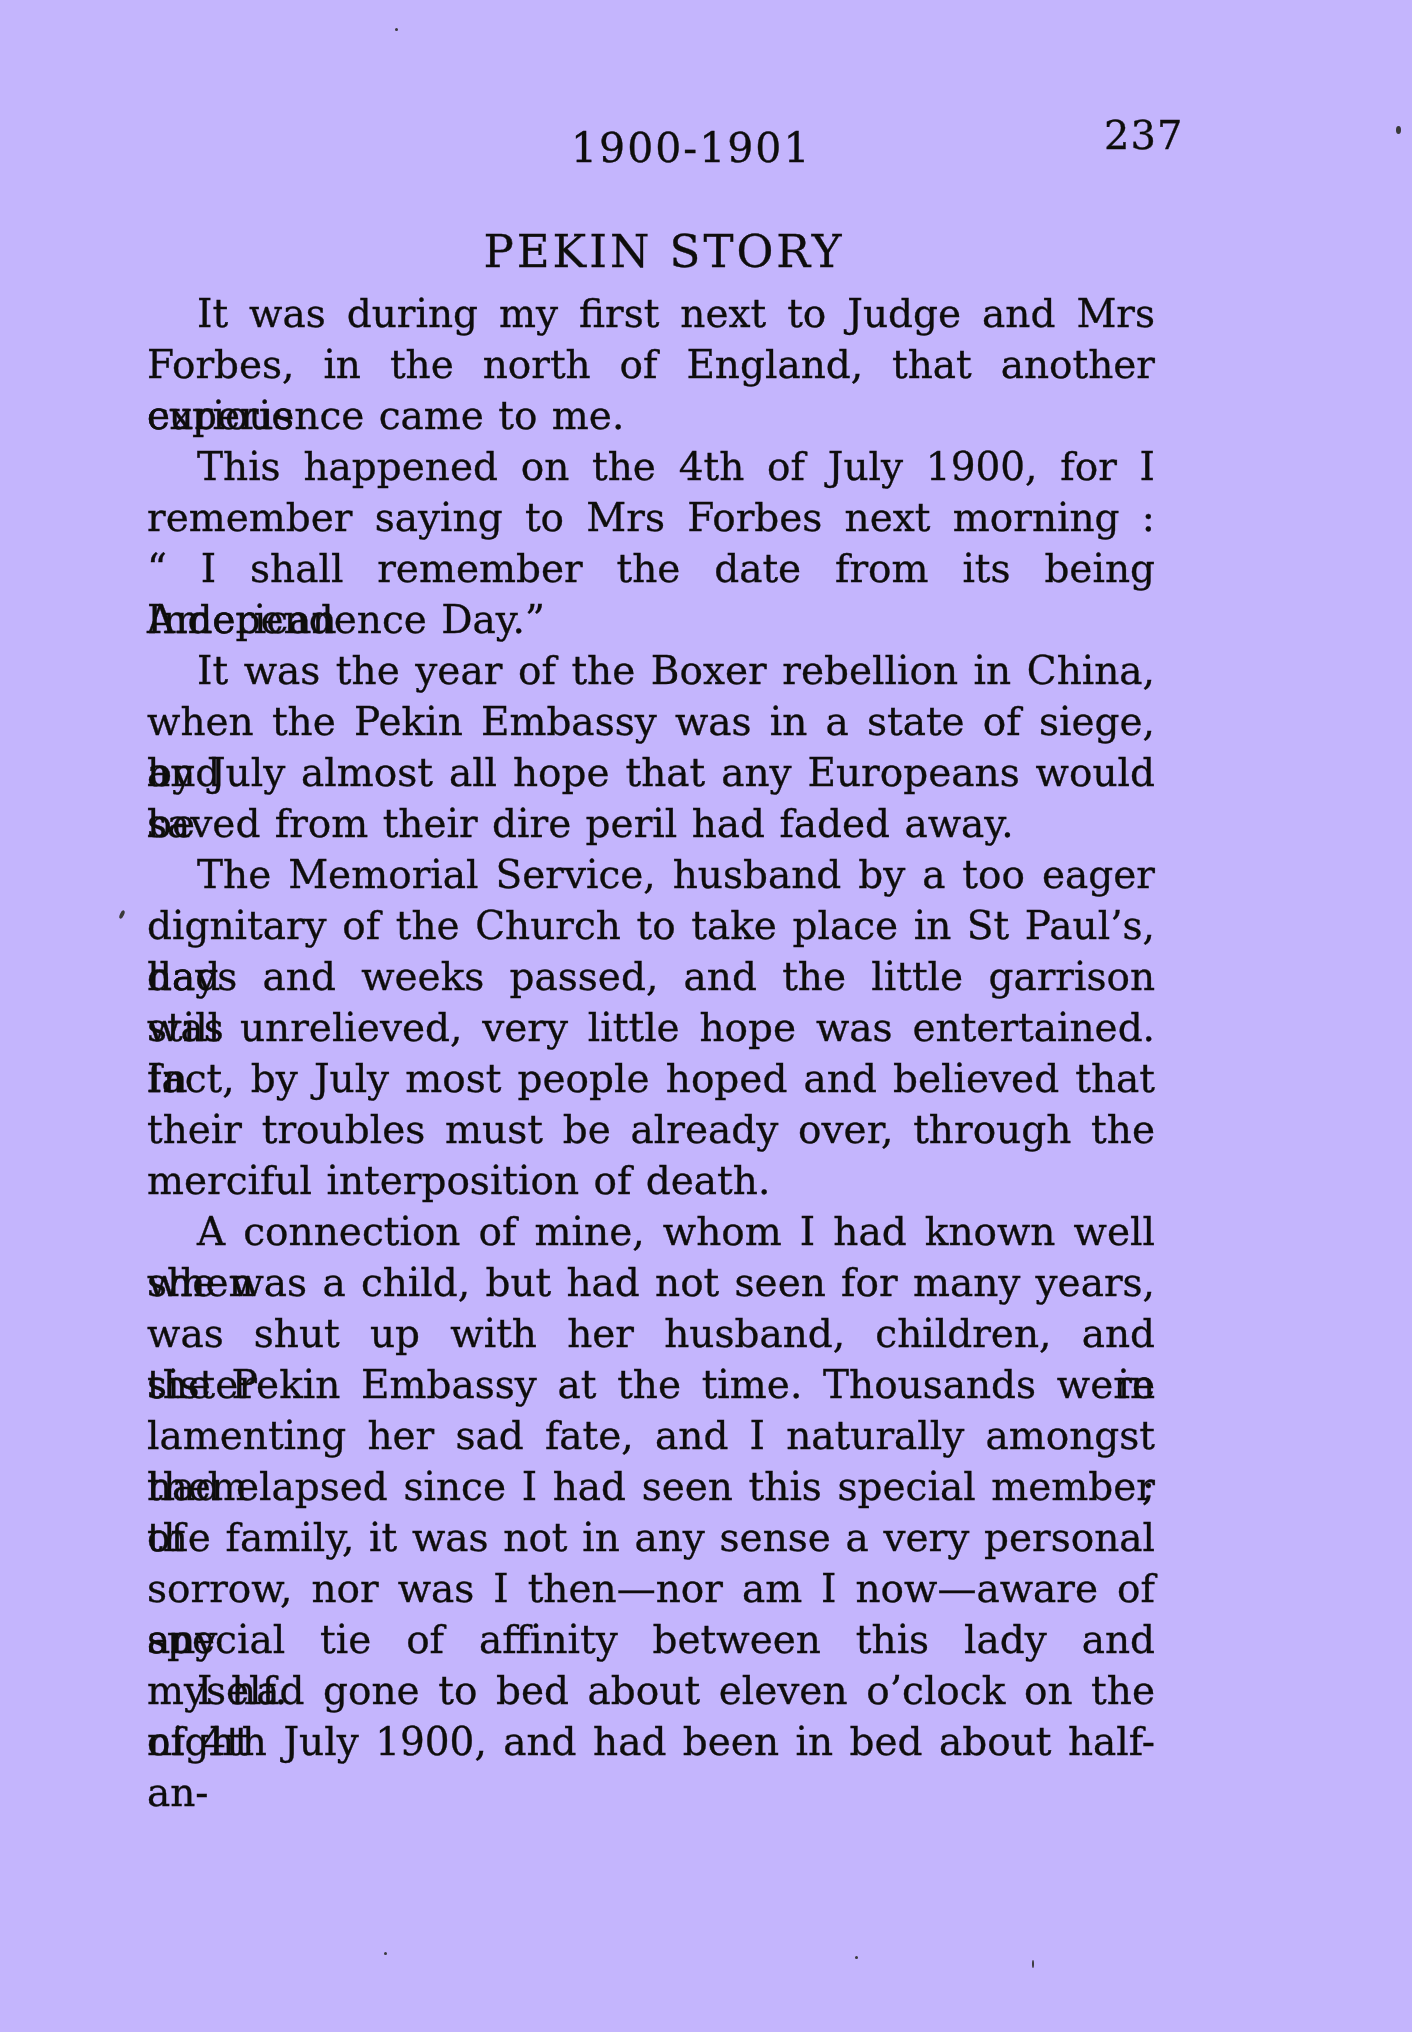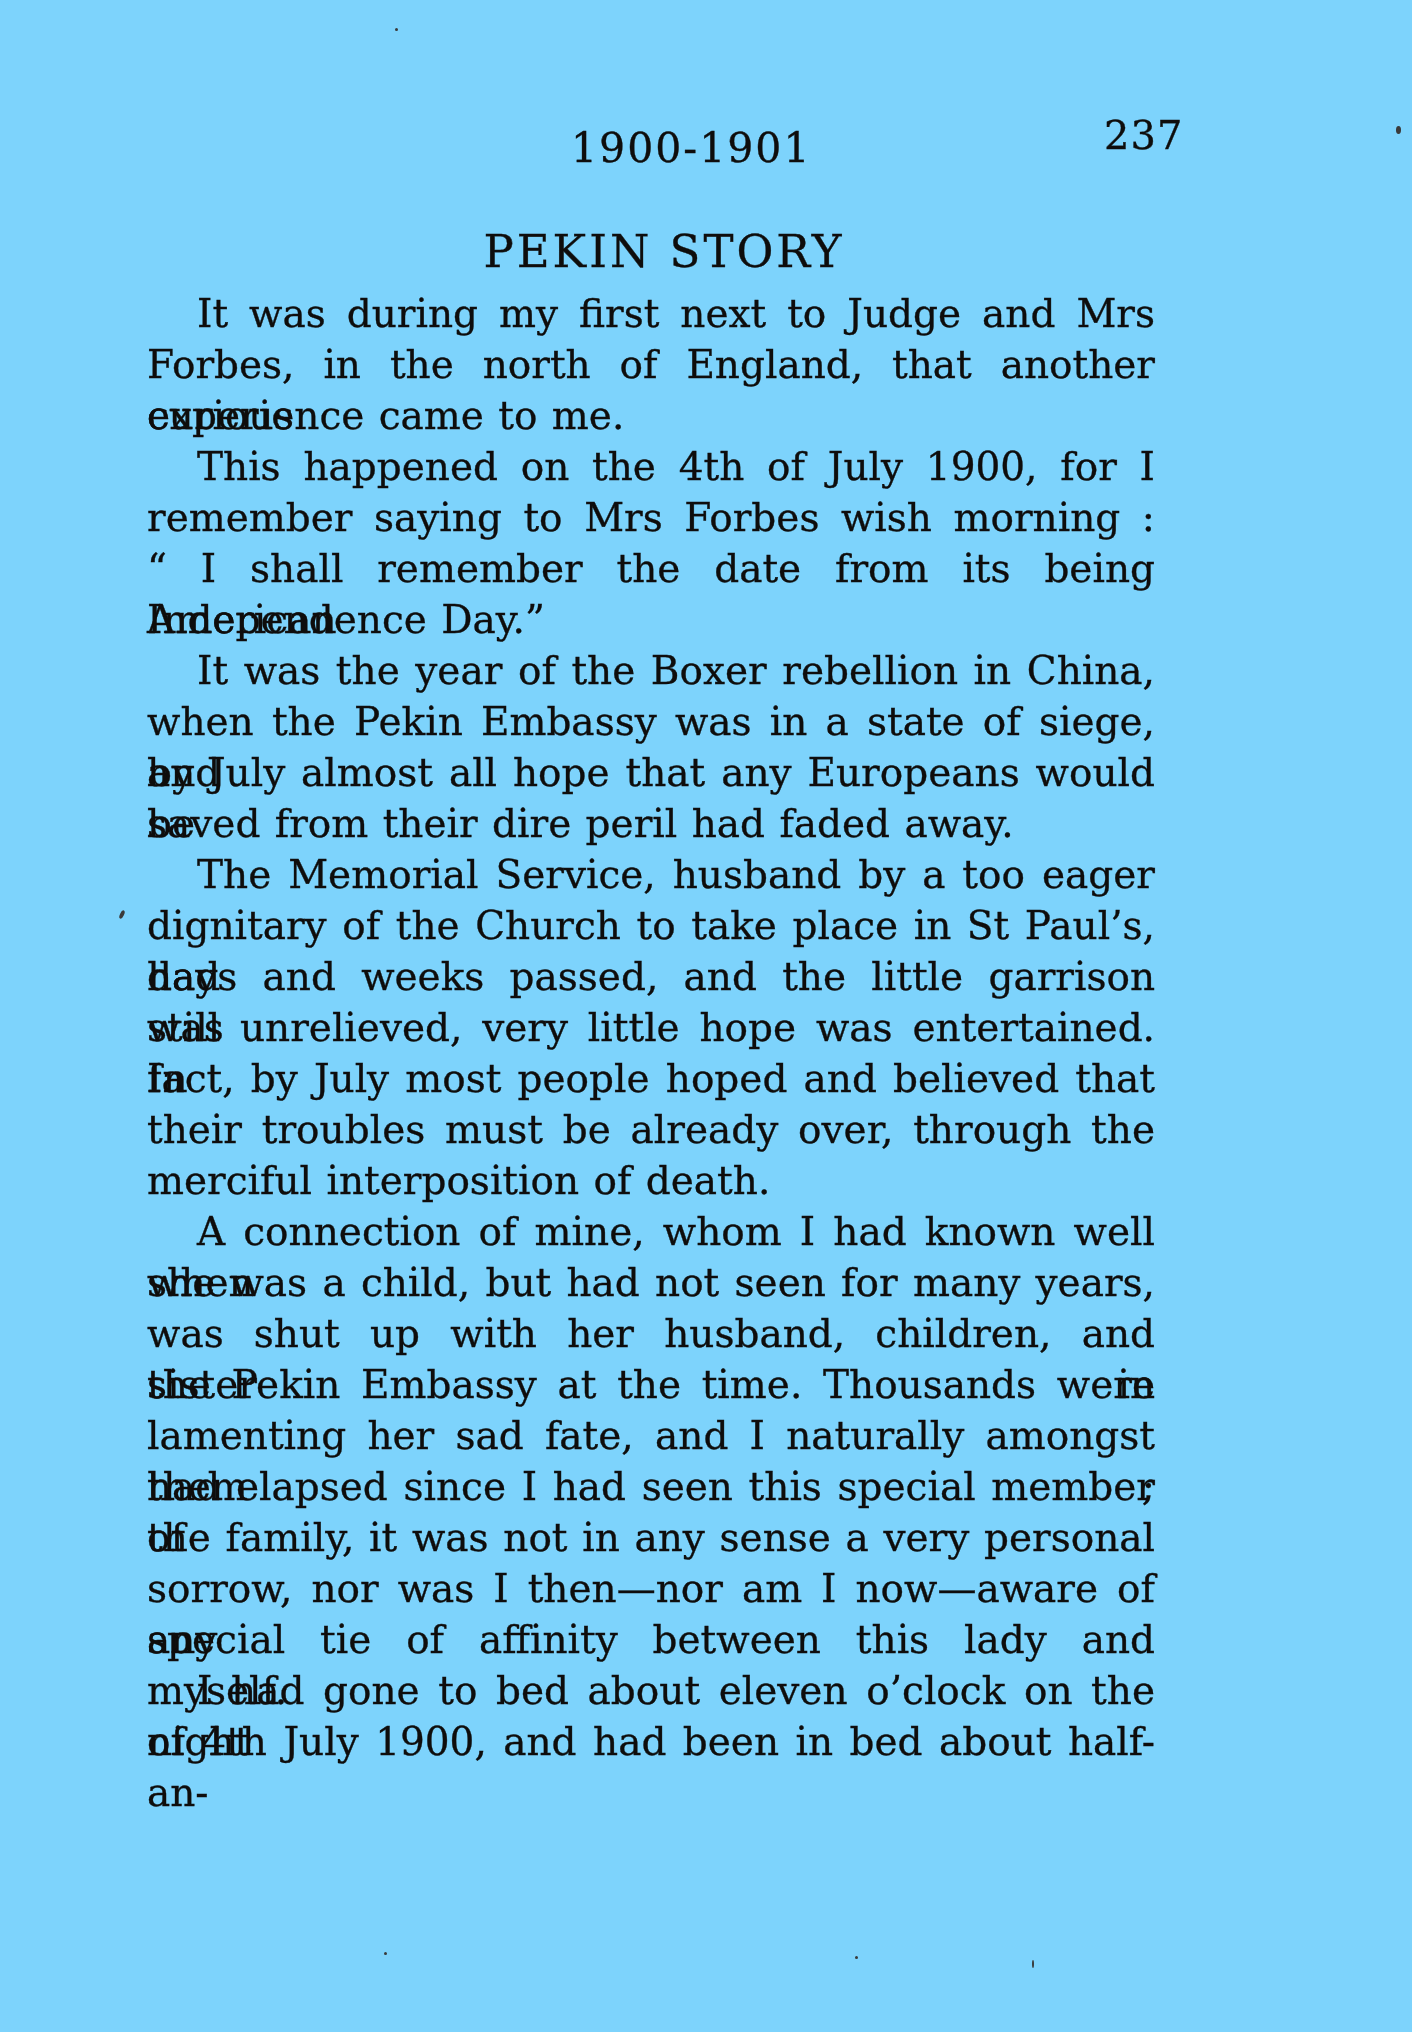--- a/index.html
+++ b/index.html
@@ -4,21 +4,21 @@
 <style>
   html, body {
     margin: 0;
     padding: 0;
     background: #ffffff;
   }
   .page {
     position: relative;
     width: 1412px;
     height: 2032px;
-    background: #7dd3fc;
+    background: #c4b5fd;
     overflow: hidden;
     font-family: "DejaVu Serif", "Liberation Serif", serif;
     color: #0e0d0c;
     -webkit-text-stroke: 0.35px #141312;
   }
   .running-header-title {
     position: absolute;
     top: 124px;
     left: 571px;
     font-size: 41px;
@@ -81,21 +81,21 @@
   <h1 class="chapter-title">PEKIN STORY</h1>
 
   <div class="body-text" id="body-text">
       <div class="para">
         <div class="line first">It was during my first next to Judge and Mrs</div>
         <div class="line">Forbes, in the north of England, that another curious</div>
         <div class="line last">experience came to me.</div>
       </div>
       <div class="para">
         <div class="line first">This happened on the 4th of July 1900, for I</div>
-        <div class="line">remember saying to Mrs Forbes wish morning :</div>
+        <div class="line">remember saying to Mrs Forbes next morning :</div>
         <div class="line">“ I shall remember the date from its being American</div>
         <div class="line last">Independence Day.”</div>
       </div>
       <div class="para">
         <div class="line first">It was the year of the Boxer rebellion in China,</div>
         <div class="line">when the Pekin Embassy was in a state of siege, and</div>
         <div class="line">by July almost all hope that any Europeans would be</div>
         <div class="line last">saved from their dire peril had faded away.</div>
       </div>
       <div class="para">

